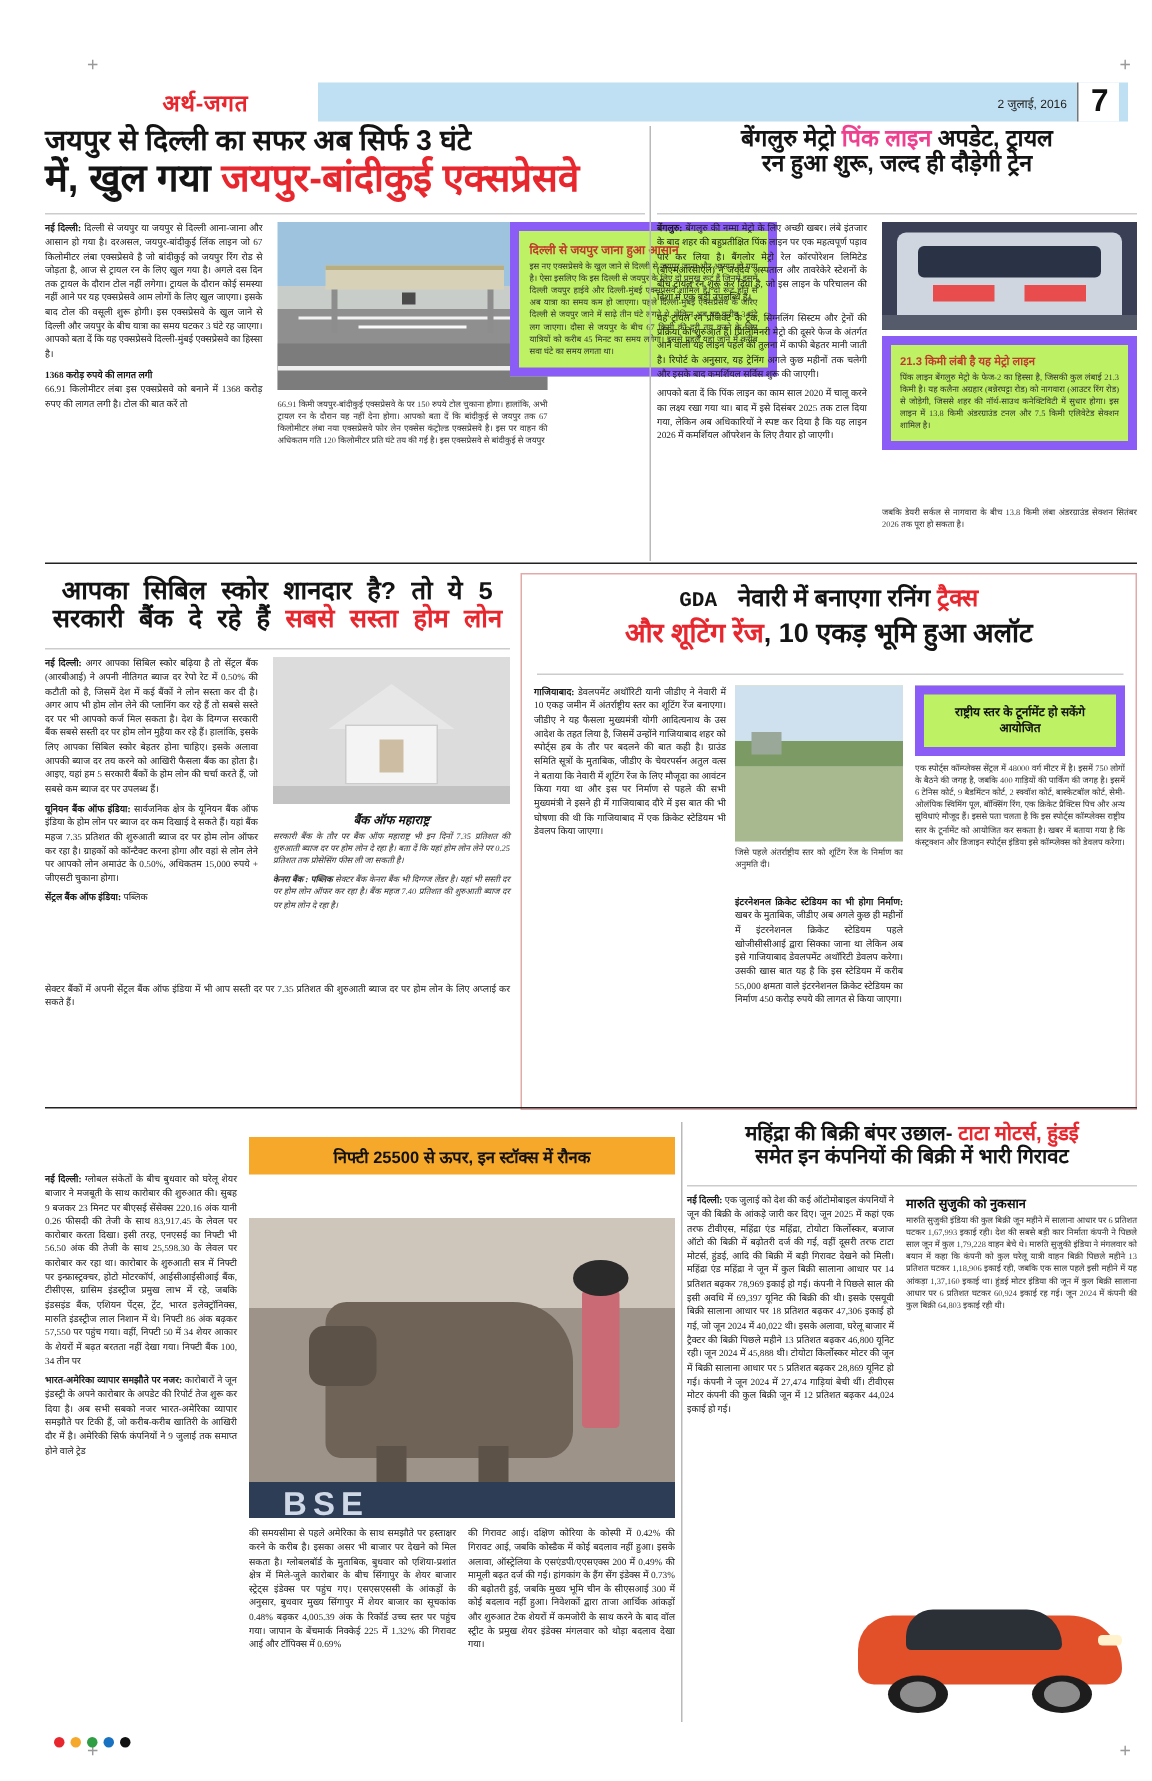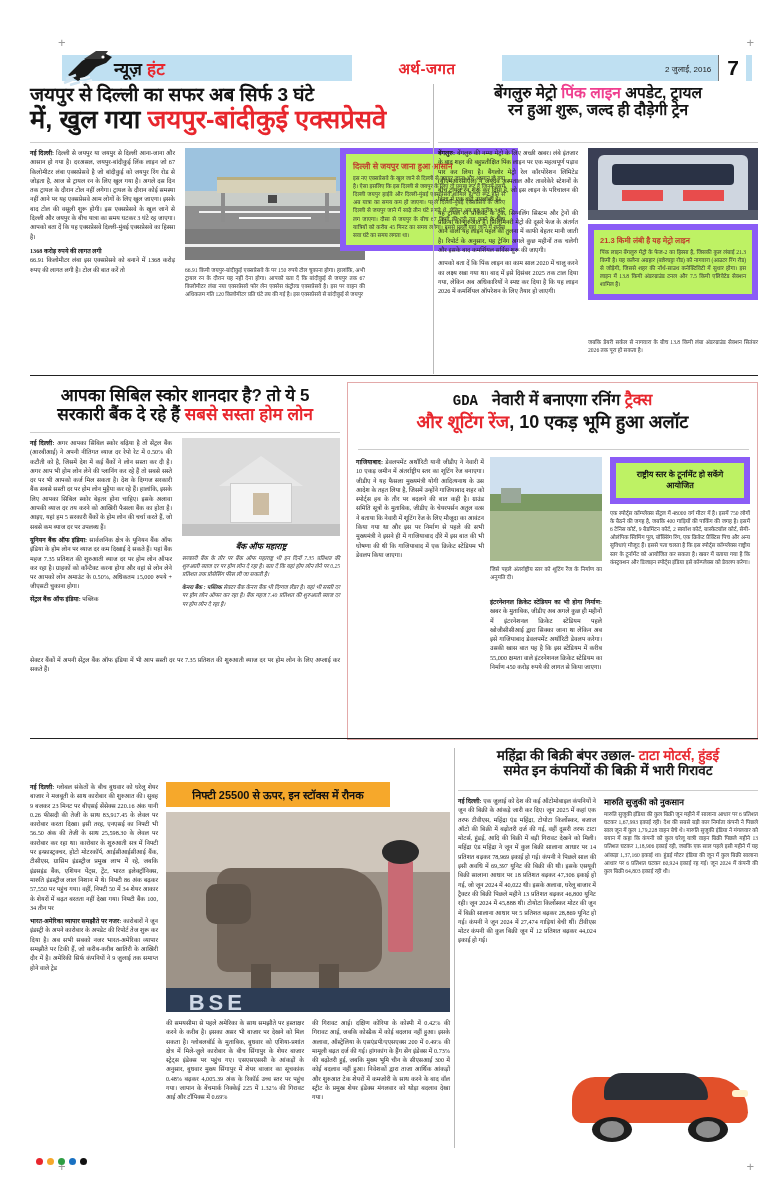--- a/index.html
+++ b/index.html
@@ -86,21 +86,21 @@
   }
   .box-title { font-weight: bold; color: #c0392b; font-size: 8px; margin-bottom: 3px;}
 
   
   #s2 { position: absolute; left: 438px; top: 84px; width: 320px; text-align: center; }
   #s2 .h { font-size: 15.5px; }
 
   
 
   
-  #s3 { position: absolute; left: 30px; top: 386px; width: 310px; text-align: center; }
+  #s3 { position: absolute; left: 30px; top: 386px; width: 310px; text-align: center; font-family: Liberation Mono, monospace; }
   #s3 .h { font-size: 17px; }
 
   
   #s4 {
     position: absolute; left: 347px; top: 382px; width: 411px; height: 358px;
     border: 1px solid #e3a9a9;
   }
   #s4 .h { font-size: 19.5px; text-align: center; }
 
   
@@ -128,30 +128,20 @@
 <body>
 
 <div class="page">
 
   <span class="crop tl">+</span>
   <span class="crop tr">+</span>
   <span class="crop bl">+</span>
   <span class="crop br">+</span>
 
   <div class="masthead">
-    <div class="mast-left">
-      <svg class="mast-logo-bird" viewBox="0 0 56 44">
-        <path d="M6 30 L20 16 L30 10 L42 8 L50 12 L44 18 L34 22 L26 30 L16 36 Z" fill="#1a1a1a"></path>
-        <path d="M22 14 L34 6 L46 6 L40 14 Z" fill="#3a3a3a"></path>
-        <circle cx="41" cy="12" r="1.6" fill="#fff"></circle>
-        <path d="M4 34 L14 30 M2 38 L12 34 M8 40 L18 37" stroke="#cfe3f0" stroke-width="2.5" fill="none"></path>
-        <path d="M18 34 L28 32 M20 38 L30 35" stroke="#e9f3fa" stroke-width="2.2" fill="none"></path>
-      </svg>
-      <span class="mast-name"><span>न्यूज़ </span><span class="hl">हंट</span></span>
-    </div>
     <div class="mast-mid">
       <span class="mast-section">अर्थ-जगत</span>
     </div>
     <div class="mast-right">
       <span class="mast-date">2 जुलाई, 2016</span>
       <span class="mast-pageno">7</span>
     </div>
   </div>
 
   <div id="s1">
@@ -289,21 +279,21 @@
 
   <div class="hline" style="left:30px; top:738px; width:728px; background:#222;"></div>
 
 
   <div class="body-col" style="position:absolute;left:30px;top:782px;width:128px;">
     <b class="dl">नई दिल्ली:</b><span> ग्लोबल संकेतों के बीच बुधवार को घरेलू शेयर बाजार ने मजबूती के साथ कारोबार की शुरुआत की। सुबह 9 बजकर 23 मिनट पर बीएसई सेंसेक्स 220.16 अंक यानी 0.26 फीसदी की तेजी के साथ 83,917.45 के लेवल पर कारोबार करता दिखा। इसी तरह, एनएसई का निफ्टी भी 56.50 अंक की तेजी के साथ 25,598.30 के लेवल पर कारोबार कर रहा था। कारोबार के शुरुआती सत्र में निफ्टी पर इन्फ्रास्ट्रक्चर, होटो मोटरकॉर्प, आईसीआईसीआई बैंक, टीसीएस, ग्रासिम इंडस्ट्रीज प्रमुख लाभ में रहे, जबकि इंडसइंड बैंक, एशियन पेंट्स, ट्रेंट, भारत इलेक्ट्रॉनिक्स, मारुति इंडस्ट्रीज लाल निशान में थे। निफ्टी 86 अंक बढ़कर 57,550 पर पहुंच गया। वहीं, निफ्टी 50 में 34 शेयर आकार के शेयरों में बढ़त बरतता नहीं देखा गया। निफ्टी बैंक 100, 34 तीन पर</span>
     <div style="height:4px"></div>
     <div><b>भारत-अमेरिका व्यापार समझौते पर नजर:</b><span> कारोबारों ने जून इंडस्ट्री के अपने कारोबार के अपडेट की रिपोर्ट तेज शुरू कर दिया है। अब सभी सबको नजर भारत-अमेरिका व्यापार समझौते पर टिकी हैं, जो करीब-करीब खातिरी के आखिरी दौर में है। अमेरिकी सिर्फ कंपनियों ने 9 जुलाई तक समाप्त होने वाले ट्रेड</span></div>
   </div>
 
-  <div class="band-orange" style="position:absolute;left:166px;top:782px;width:224px;">निफ्टी 25500 से ऊपर, इन स्टॉक्स में रौनक</div>
+  <div class="band-orange" style="position:absolute;left:166px;top:758px;width:284px;">निफ्टी 25500 से ऊपर, इन स्टॉक्स में रौनक</div>
 
   <div style="position:absolute;left:166px;top:812px;width:284px;height:200px;background:#b9b0a6;overflow:hidden;">
     <div style="position:absolute;left:0;top:0;width:100%;height:100%;background:linear-gradient(#cfc6bb 0 30%, #9d9388 30% 100%);"></div>
     <div style="position:absolute;left:18%;top:28%;width:58%;height:52%;background:#6f6257;border-radius:14px 40px 18px 10px;"></div>
     <div style="position:absolute;left:14%;top:36%;width:16%;height:20%;background:#5d5248;border-radius:10px;"></div>
     <div style="position:absolute;left:30%;top:76%;width:7%;height:20%;background:#5d5248;"></div>
     <div style="position:absolute;left:54%;top:76%;width:7%;height:20%;background:#5d5248;"></div>
     <div style="position:absolute;left:0;top:88%;width:100%;height:12%;background:#2d3d55;"></div>
     <div style="position:absolute;left:8%;top:89%;color:#cfd8e6;font-size:22px;font-weight:bold;letter-spacing:4px;font-family:'Liberation Sans',sans-serif;">BSE</div>
     <div style="position:absolute;left:78%;top:24%;width:9%;height:46%;background:#c96a74;border-radius:3px;"></div>

